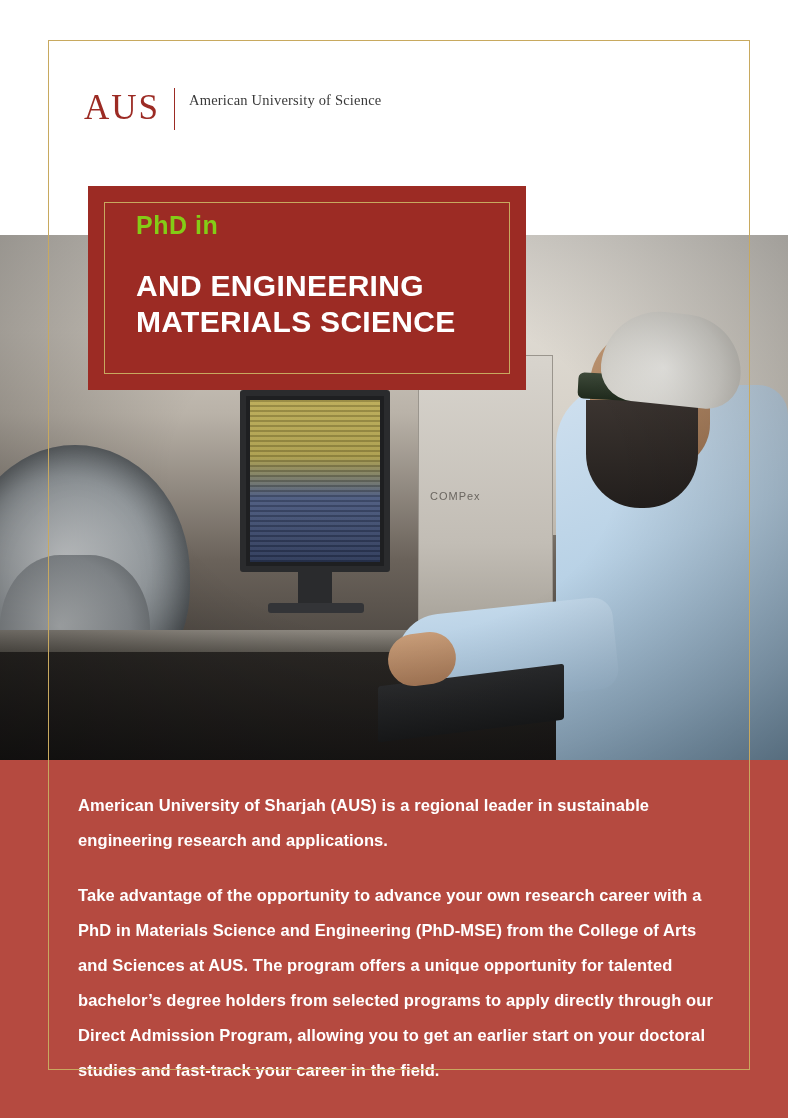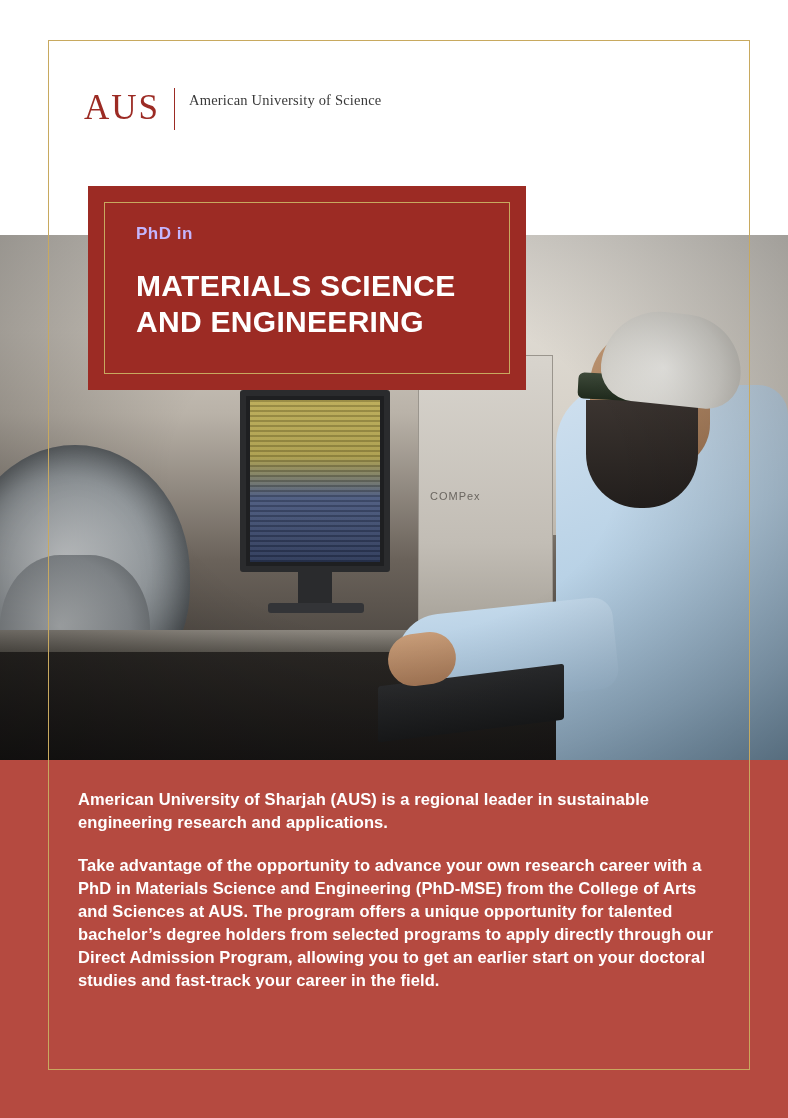--- a/index.html
+++ b/index.html
@@ -239,24 +239,24 @@
     top: 202px;
     width: 406px;
     height: 172px;
     border: 1px solid #c8a95f;
     z-index: 21;
     pointer-events: none;
   }
   .title-kicker {
     position: absolute;
     left: 136px;
-    top: 224px;
-    font-size: 17px;
+    top: 211px;
+    font-size: 25px;
     font-weight: bold;
-    color: #c4b5fd;
+    color: #84cc16;
     letter-spacing: .5px;
     z-index: 22;
     background: #9c2b24;
     padding-right: 10px;
   }
   .title-main {
     position: absolute;
     left: 136px;
     top: 268px;
     width: 380px;
@@ -283,21 +283,21 @@
     position: absolute;
     left: 78px;
     top: 788px;
     width: 640px;
     z-index: 25;
     color: #ffffff;
   }
   .body-text p {
     font-size: 16.5px;
     font-weight: bold;
-    line-height: 23px;
+    line-height: 35px;
     letter-spacing: .1px;
     margin-bottom: 20px;
   }
   .body-text p:last-child { margin-bottom: 0; }
 </style>
 </head>
 <body>
 
 <div class="poster">
 
@@ -333,22 +333,22 @@
     <div class="logo-divider"></div>
     <div class="logo-right">
       <div class="logo-en">American University of Science</div>
     </div>
   </div>
 
   <div class="title-card"></div>
   <div class="title-inner-rule"></div>
   <div class="title-kicker">PhD in</div>
   <div class="title-main">
+    <div>AND ENGINEERING</div>
     <div>MATERIALS SCIENCE</div>
-    <div>AND ENGINEERING</div>
   </div>
 
   <div class="body-panel"></div>
   <div class="body-text">
     <p>American University of Sharjah (AUS) is a regional leader in sustainable engineering research and applications.</p>
     <p>Take advantage of the opportunity to advance your own research career with a PhD in Materials Science and Engineering (PhD-MSE) from the College of Arts and Sciences at AUS. The program offers a unique opportunity for talented bachelor’s degree holders from selected programs to apply directly through our Direct Admission Program, allowing you to get an earlier start on your doctoral studies and fast-track your career in the field.</p>
   </div>
 
 </div>
 

